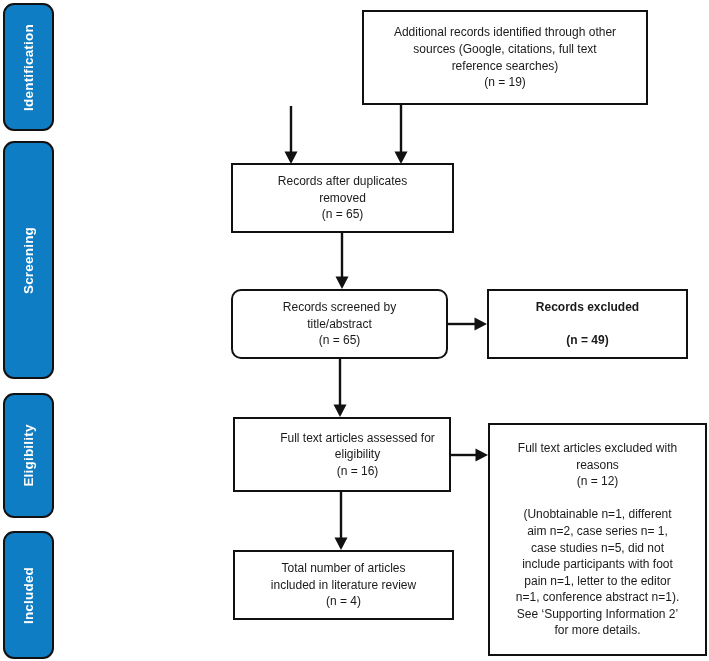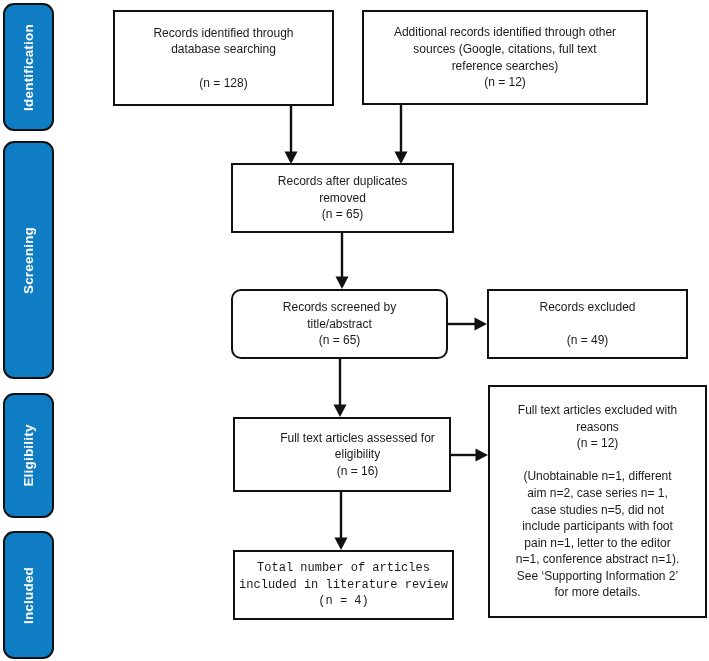--- a/index.html
+++ b/index.html
@@ -55,24 +55,24 @@
     color: #ffffff;
     font-weight: bold;
     font-size: 13.5px;
     letter-spacing: 0.2px;
   }
   
   .n-db        { left:113px; top:10px;  width:221px; height:96px; }
   .n-add       { left:362px; top:10px;  width:286px; height:95px; }
   .n-dup       { left:231px; top:163px; width:223px; height:70px; }
   .n-screen    { left:231px; top:289px; width:217px; height:70px;border-radius:10px; }
-  .n-excl      { left:487px; top:289px; width:201px; height:70px; }
+  .n-excl      { left:487px; top:289px; width:201px; height:70px;font-weight:bold; }
   .n-full      { left:233px; top:417px; width:218px; height:75px;padding-left:35px; }
-  .n-reasons   { left:488px; top:385px; width:219px; height:233px; }
-  .n-total     { left:233px; top:550px; width:221px; height:70px;font-family:Liberation Mono, monospace; }
+  .n-reasons   { left:488px; top:423px; width:219px; height:233px; }
+  .n-total     { left:233px; top:550px; width:221px; height:70px; }
   
   .s-ident  { top:3px;   height:128px; }
   .s-screen { top:141px; height:238px; }
   .s-elig   { top:393px; height:125px; }
   .s-incl   { top:531px; height:128px; }
 </style>
 </head>
 <body>
 
 <div class="canvas">
@@ -121,28 +121,24 @@
   <div class="stage s-screen" style="background: rgb(15, 125, 195);">
     <span>Screening</span>
   </div>
   <div class="stage s-elig" style="background: rgb(15, 125, 195);">
     <span>Eligibility</span>
   </div>
   <div class="stage s-incl" style="background: rgb(15, 125, 195);">
     <span>Included</span>
   </div>
 
-  <div class="node n-db">Records identified through
-database searching
-
-(n = 128)</div>
   <div class="node n-add">Additional records identified through other
 sources (Google, citations, full text
 reference searches)
-(n = 12)</div>
+(n = 19)</div>
   <div class="node n-dup">Records after duplicates
 removed
 (n = 65)</div>
   <div class="node n-screen">Records screened by
 title/abstract
 (n = 65)</div>
   <div class="node n-excl">Records excluded
 
 (n = 49)</div>
   <div class="node n-full">Full text articles assessed for

